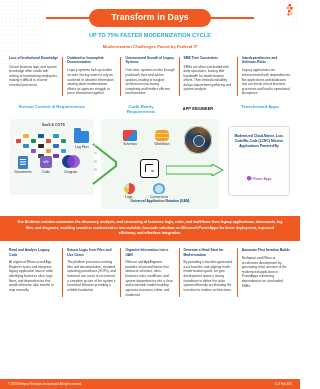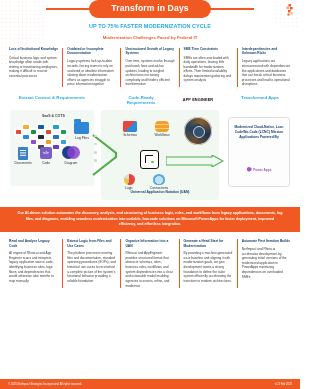--- a/index.html
+++ b/index.html
@@ -19,21 +19,21 @@
   
   .dotgrid {
     position:absolute; left:0; top:0; width:46px; height:66px;
     background-image: radial-gradient(#e8a07a 0.55px, transparent 0.6px);
     background-size:4.1px 4.1px;
     opacity:.42; pointer-events:none;
   }
   .dotgrid.right { left:auto; right:0; top:0; width:26px; height:30px; opacity:.3;}
 
   
-  .header { position:relative; text-align:center; }
+  .header { position:relative; padding-top:9px; text-align:center; }
   .pill-row { display:flex; align-items:center; justify-content:center; gap:0; }
   .rule { height:1.1px; background:#f05a22; width:44px; }
   .rule.l { margin-right:-1px; }
   .rule.r { margin-left:-1px; }
   .pill {
     background:#f05a22; color:#fff; border-radius:20px;
     padding:3.3px 22px; font-size:8.6px; font-weight:bold;
     letter-spacing:.15px; white-space:nowrap;
   }
   .sub1 { color:#29a9e0; font-size:5.5px; font-weight:bold; margin-top:5.5px; letter-spacing:.05px;}

